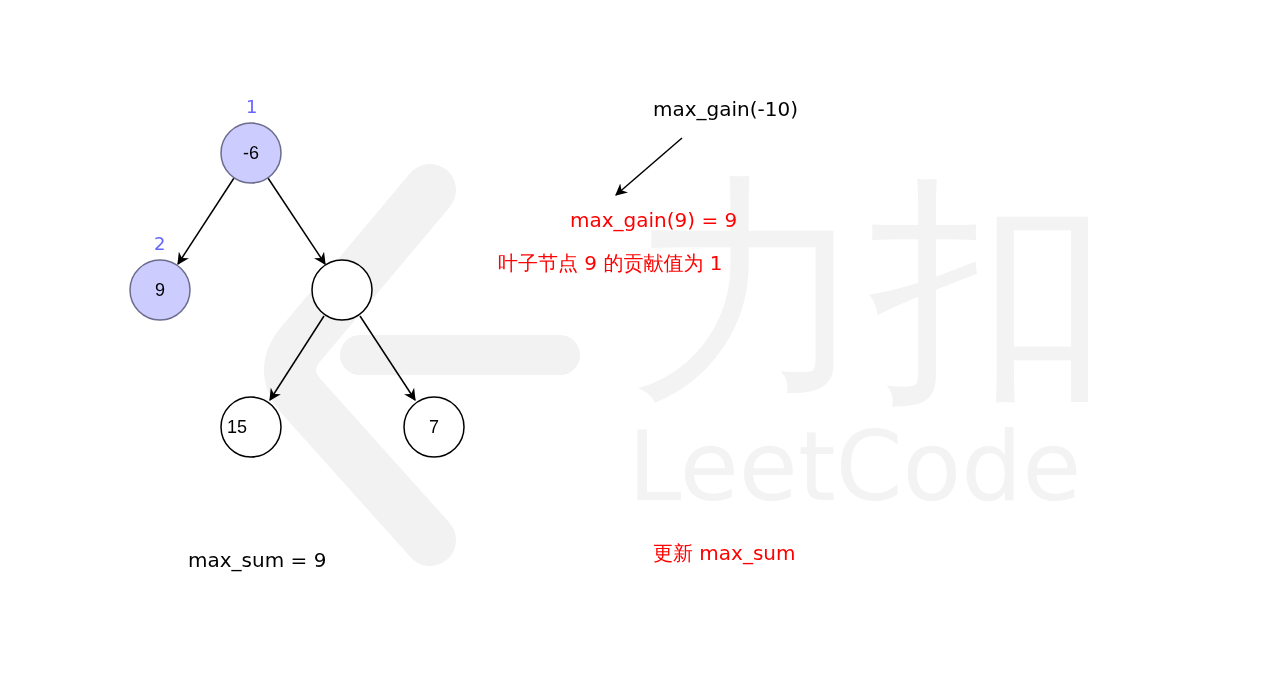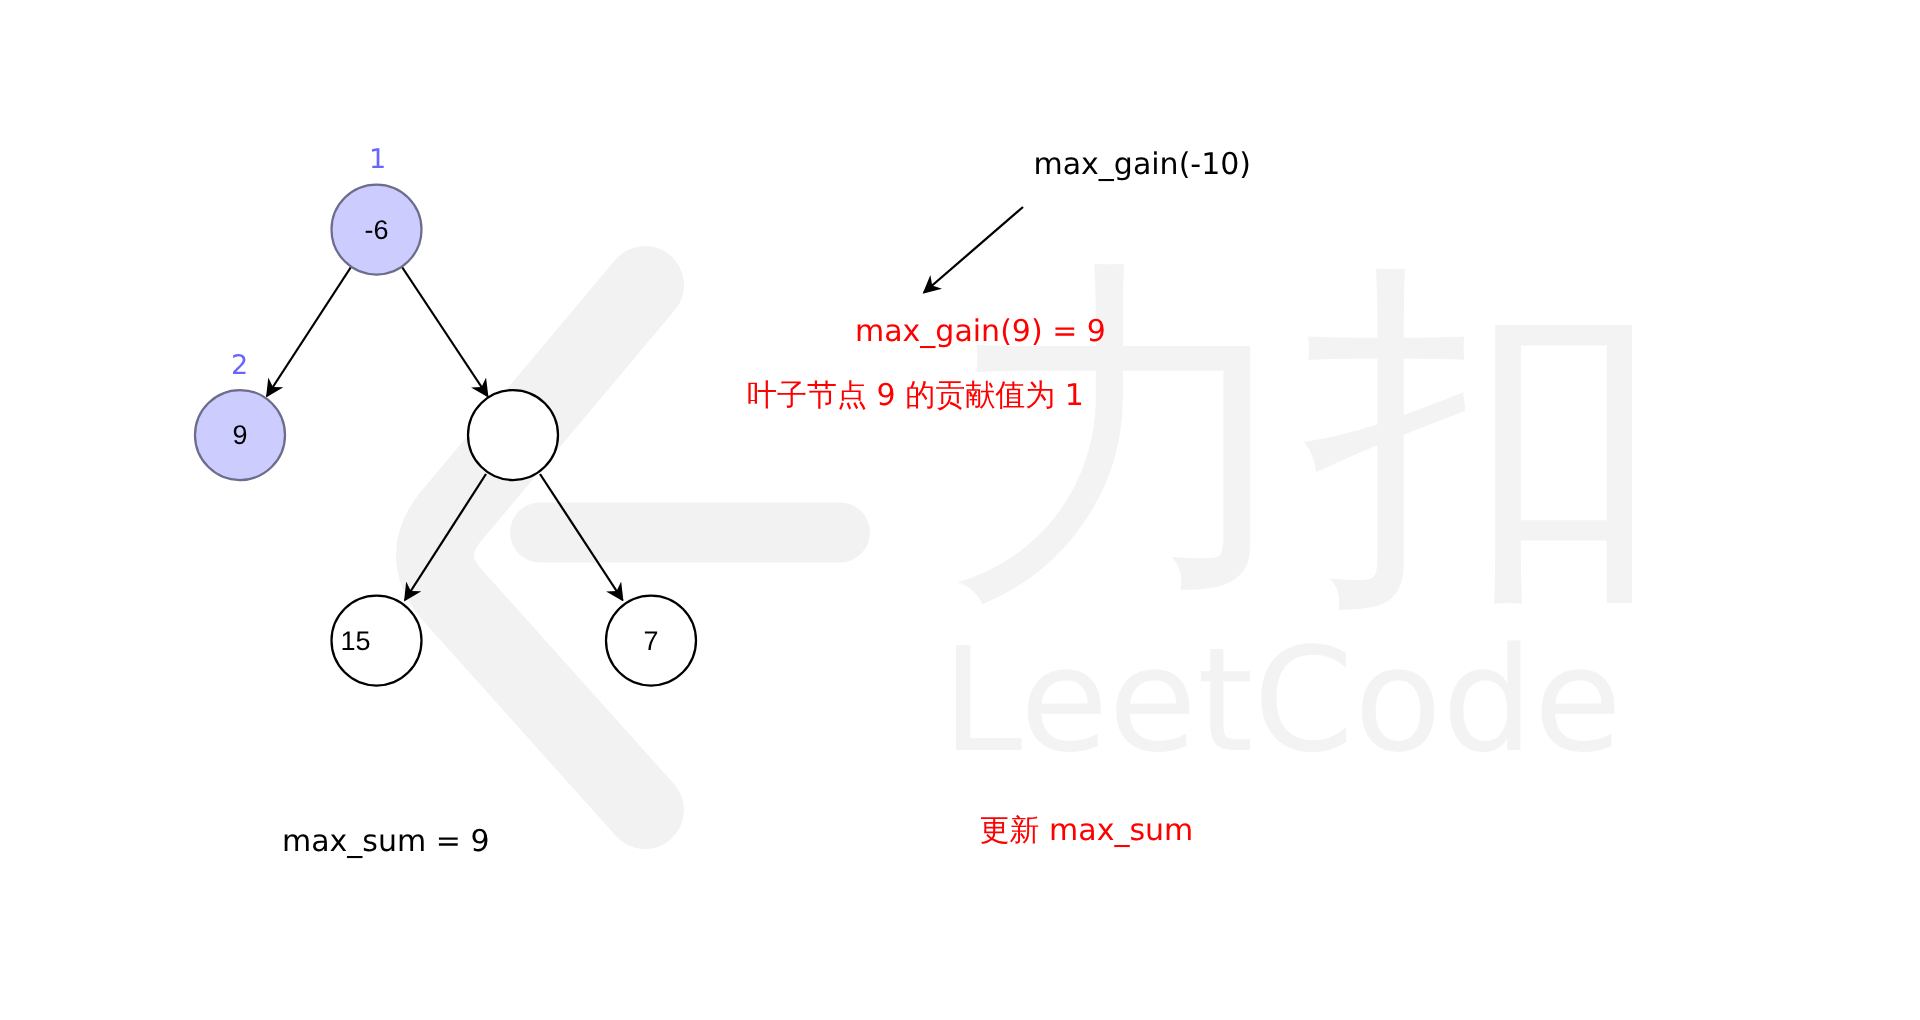--- a/index.html
+++ b/index.html
@@ -50,18 +50,18 @@
   </svg>
 
   <div class="node-label" style="left:221px;top:123px;">-6</div>
   <div class="node-label" style="left:130px;top:260px;">9</div>
   <div class="node-label" style="left:207px;top:397px;">15</div>
   <div class="node-label" style="left:404px;top:397px;">7</div>
 
   <div class="idx" style="left:246px;top:96px;">1</div>
   <div class="idx" style="left:154px;top:233px;">2</div>
 
-  <div class="txt black" style="left:653px;top:97px;margin-left:36px;">max_gain(-10)</div>
+  <div class="txt black" style="left:653px;top:97px;">max_gain(-10)</div>
   <div class="txt red" style="left:538px;top:208px;margin-left:32px;">max_gain(9) = 9</div>
   <div class="txt red" style="left:498px;top:250px;">叶子节点 9 的贡献值为 1</div>
   <div class="txt black" style="left:188px;top:508px;margin-top:40px;">max_sum = 9</div>
   <div class="txt red" style="left:653px;top:540px;text-align:right;">更新 max_sum</div>
 </div>
 
 </body></html>

